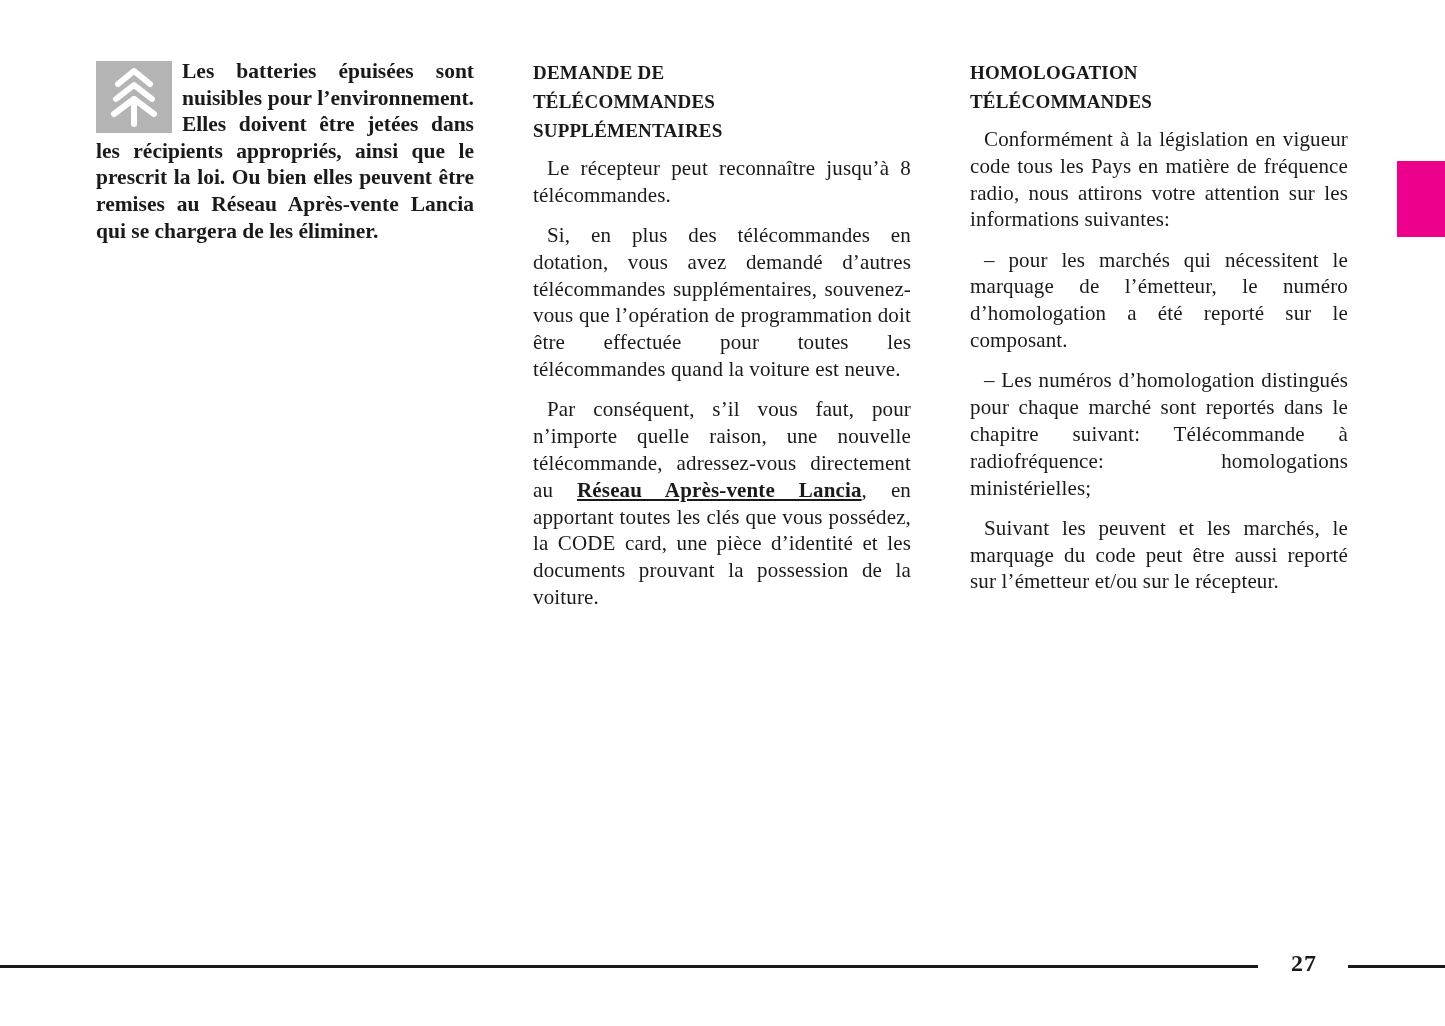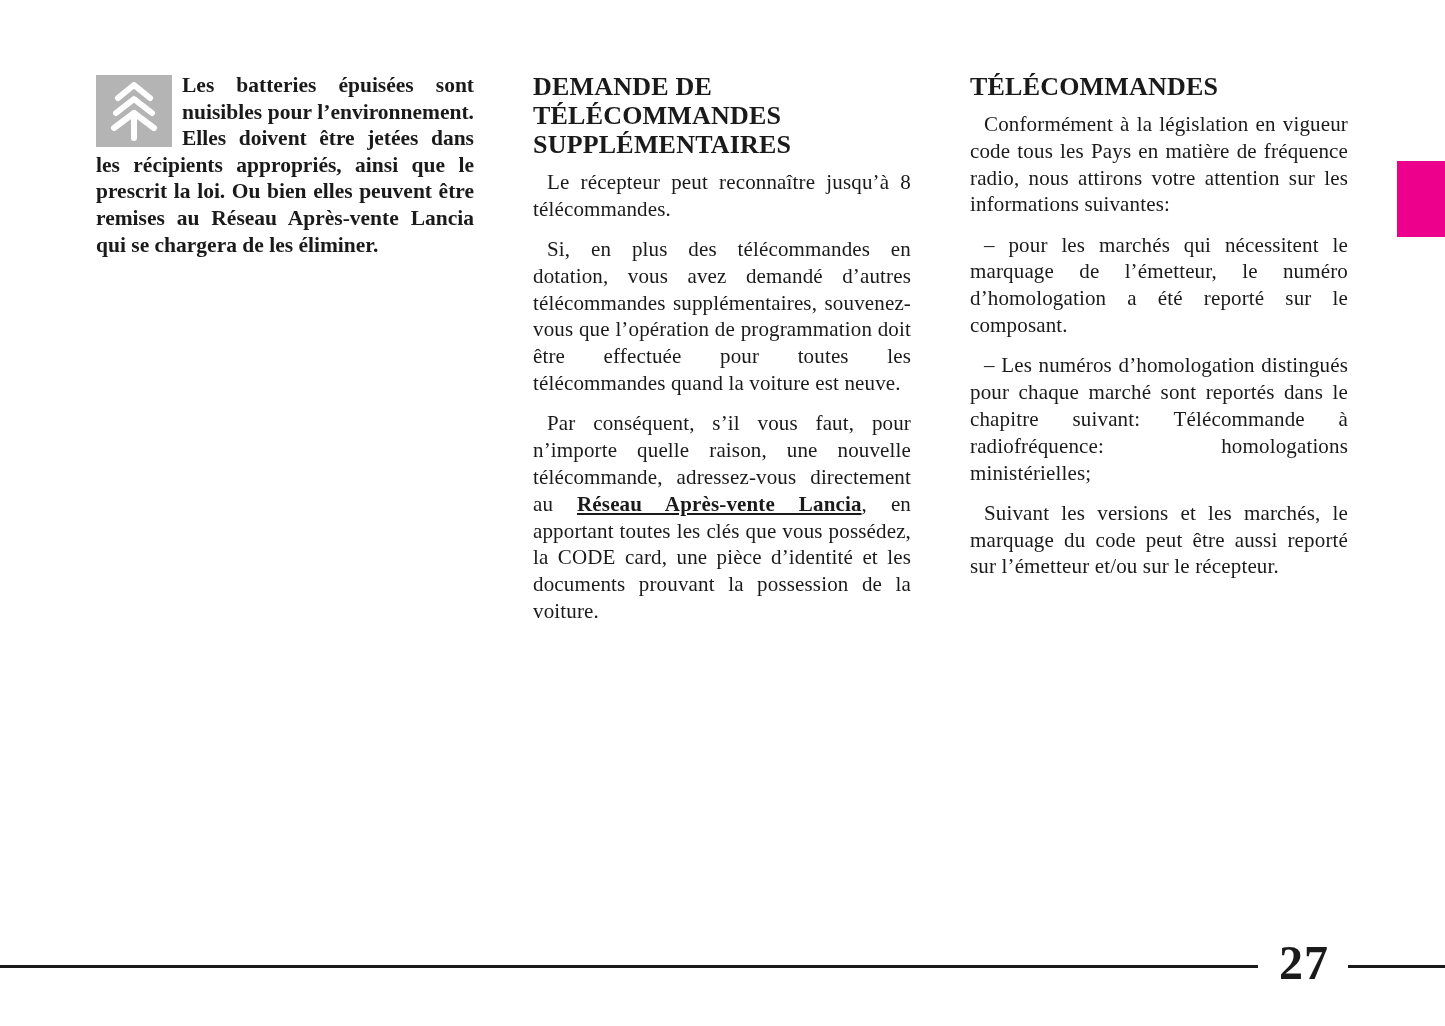--- a/index.html
+++ b/index.html
@@ -1,55 +1,55 @@
 <!DOCTYPE html>
 <html><head>
 <meta charset="utf-8">
 <style>
   html, body { margin: 0; padding: 0; background: #ffffff; }
   body {
     width: 1445px; height: 1026px; position: relative; overflow: hidden;
     font-family: "Liberation Serif", "DejaVu Serif", serif;
     color: #1a1a1a;
   }
-  .col { position: absolute; top: 72px; width: 378px; }
+  .col { position: absolute; top: 58px; width: 378px; }
   #col1 { left: 96px; }
   #col2 { left: 533px; }
   #col3 { left: 970px; }
 
   .warn {
     font-weight: bold; font-size: 21.5px; line-height: 26.6px;
     text-align: justify; text-align-last: auto; hyphens: manual;
   }
   .warn-icon {
     float: left; width: 76px; height: 72px; background: #b4b4b4;
     margin: 3px 10px 0 0; display: flex; align-items: center; justify-content: center;
   }
   .heading {
-    font-weight: bold; font-size: 26px; line-height: 29px;
+    font-weight: bold; font-size: 19px; line-height: 29px;
     margin: 0 0 10px 0; letter-spacing: 0.2px;
   }
   p.body {
     font-size: 21px; line-height: 26.8px; margin: 0 0 13.5px 0;
     text-indent: 14px; text-align: justify; letter-spacing: 0.15px;
   }
   p.body b { font-weight: bold; text-decoration: underline; }
   .tab {
     position: absolute; left: 1397px; top: 161px; width: 48px; height: 76px;
     background: #ec008c;
   }
   .footer-line-left {
     position: absolute; left: 0; top: 965px; width: 1258px; height: 3px; background: #1a1a1a;
   }
   .footer-line-right {
     position: absolute; left: 1348px; top: 965px; width: 97px; height: 3px; background: #1a1a1a;
   }
   .page-number {
     position: absolute; left: 1274px; top: 940px; width: 60px; text-align: center;
-    font-weight: bold; font-size: 48px; line-height: 46px; letter-spacing: 1px;
+    font-weight: bold; font-size: 24px; line-height: 46px; letter-spacing: 1px;
   }
 </style>
 </head>
 <body>
 
 <div class="col" id="col1">
   <div class="warn-icon">
     <svg width="50" height="62" viewBox="0 0 50 62">
       <g fill="none" stroke="#ffffff" stroke-width="6" stroke-linecap="round" stroke-linejoin="round">
         <polyline points="9,18 25,5 41,18"></polyline>
@@ -68,25 +68,26 @@
     <div>TÉLÉCOMMANDES</div>
     <div>SUPPLÉMENTAIRES</div>
   </div>
   <p class="body">Le récepteur peut reconnaître jus­qu’à 8 télécommandes.</p>
   <p class="body">Si, en plus des télécommandes en dotation, vous avez demandé d’autres télécommandes supplémentaires, sou­venez-vous que l’opération de pro­grammation doit être effectuée pour toutes les télécommandes quand la voiture est neuve.</p>
   <p class="body"><span>Par conséquent, s’il vous faut, pour n’importe quelle raison, une nouvelle télécommande, adressez-vous direc­tement au </span><b>Réseau Après-vente Lan­cia</b><span>, en apportant toutes les clés que vous possédez, la CODE card, une pièce d’identité et les documents prouvant la possession de la voiture.</span></p>
 </div>
 
 <div class="col" id="col3">
   <div class="heading">
+    <div>HOMOLOGATION</div>
     <div>TÉLÉCOMMANDES</div>
   </div>
   <p class="body">Conformément à la législation en vi­gueur code tous les Pays en matière de fréquence radio, nous attirons votre attention sur les informations suivantes:</p>
   <p class="body">–  pour les marchés qui nécessitent le marquage de l’émetteur, le numéro d’homologation a été  reporté sur le composant.</p>
   <p class="body">–  Les numéros d’homologation dis­tingués pour chaque marché sont re­portés dans le chapitre suivant: Télé­commande à radiofréquence: homo­logations ministérielles;</p>
-  <p class="body">Suivant les versions et les marchés, le marquage du code peut être aussi reporté sur l’émetteur et/ou sur le ré­cepteur.</p>
+  <p class="body">Suivant les peuvent et les marchés, le marquage du code peut être aussi reporté sur l’émetteur et/ou sur le ré­cepteur.</p>
 </div>
 
 <div class="tab"></div>
 
 <div class="footer-line-left"></div>
 <div class="page-number">27</div>
 <div class="footer-line-right"></div>
 
 </body></html>

